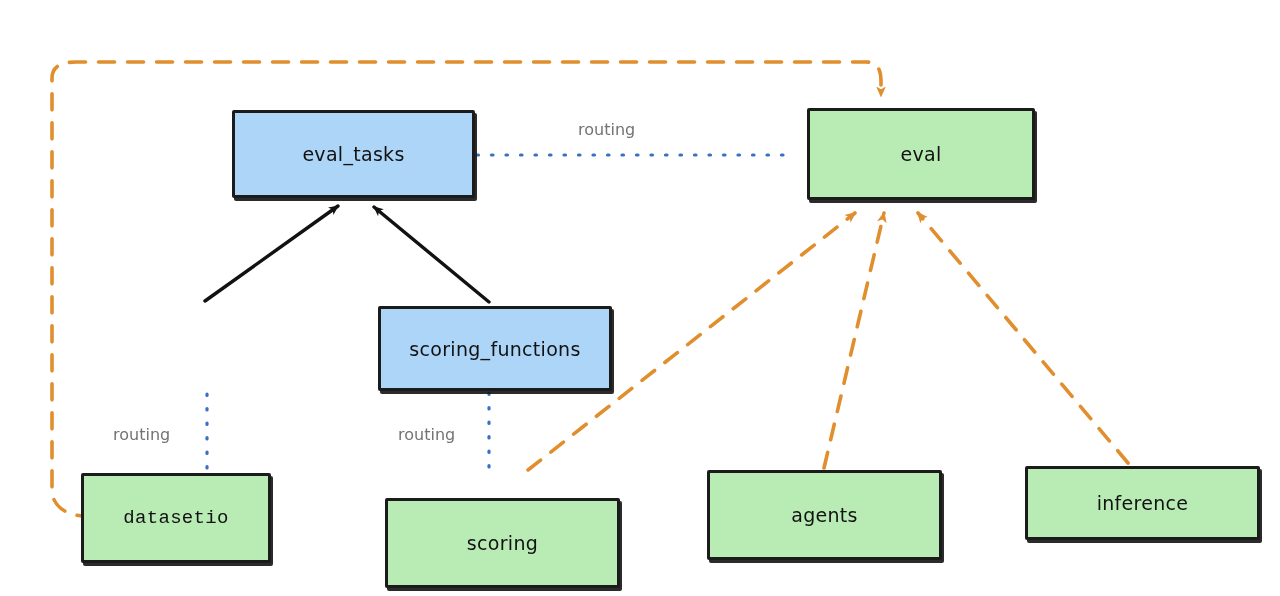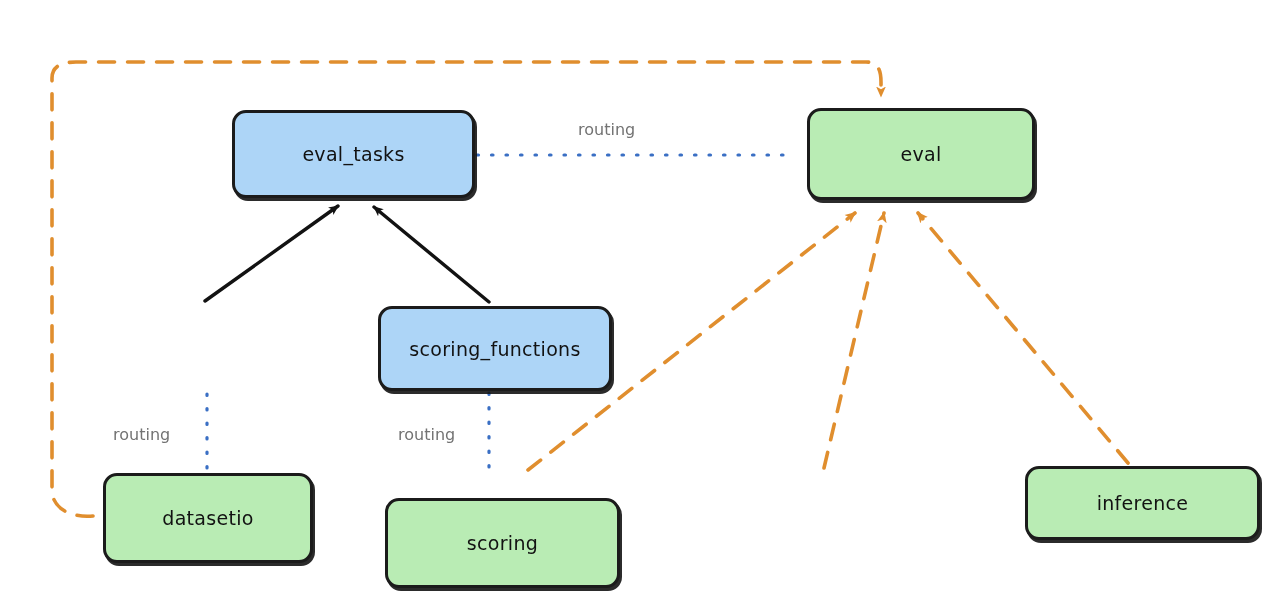--- a/index.html
+++ b/index.html
@@ -21,21 +21,21 @@
     position: absolute;
     left: 0;
     top: 0;
     width: 1280px;
     height: 596px;
   }
   .node {
     position: absolute;
     box-sizing: border-box;
     border: 3px solid #1b1b1b;
-    border-radius: 14px;
+    border-radius: 2px;
     display: flex;
     align-items: center;
     justify-content: center;
     text-align: center;
     color: #121212;
     font-family: "DejaVu Sans", sans-serif;
     font-size: 19px;
     letter-spacing: 0.3px;
     z-index: 3;
     box-shadow: 2px 3px 0 rgba(20,20,20,0.9);
@@ -95,28 +95,31 @@
 
   <div class="node green" style="left:787px; top:108px; width:228px; height:92px;margin-left:20px;">
     <span class="node-label">eval</span>
   </div>
 
 
   <div class="node blue" style="left:378px; top:306px; width:234px; height:85px;">
     <span class="node-label">scoring_functions</span>
   </div>
 
-  <div class="node green" style="left:103px; top:473px; width:210px; height:90px;">
+  <div class="node green" style="left:81px; top:473px; width:190px; height:90px;font-family:Liberation Mono, monospace;">
     <span class="node-label">datasetio</span>
   </div>
 
   <div class="node green" style="left:385px; top:498px; width:235px; height:90px;">
     <span class="node-label">scoring</span>
   </div>
 
+  <div class="node green" style="left:707px; top:470px; width:235px; height:90px;">
+    <span class="node-label">agents</span>
+  </div>
 
   <div class="node green" style="left:1025px; top:466px; width:235px; height:74px;">
     <span class="node-label">inference</span>
   </div>
 
   <div class="edge-label" style="left:578px; top:120px;">routing</div>
 
   <div class="edge-label" style="left:113px; top:425px;">routing</div>
 
   <div class="edge-label" style="left:398px; top:425px;">routing</div>

